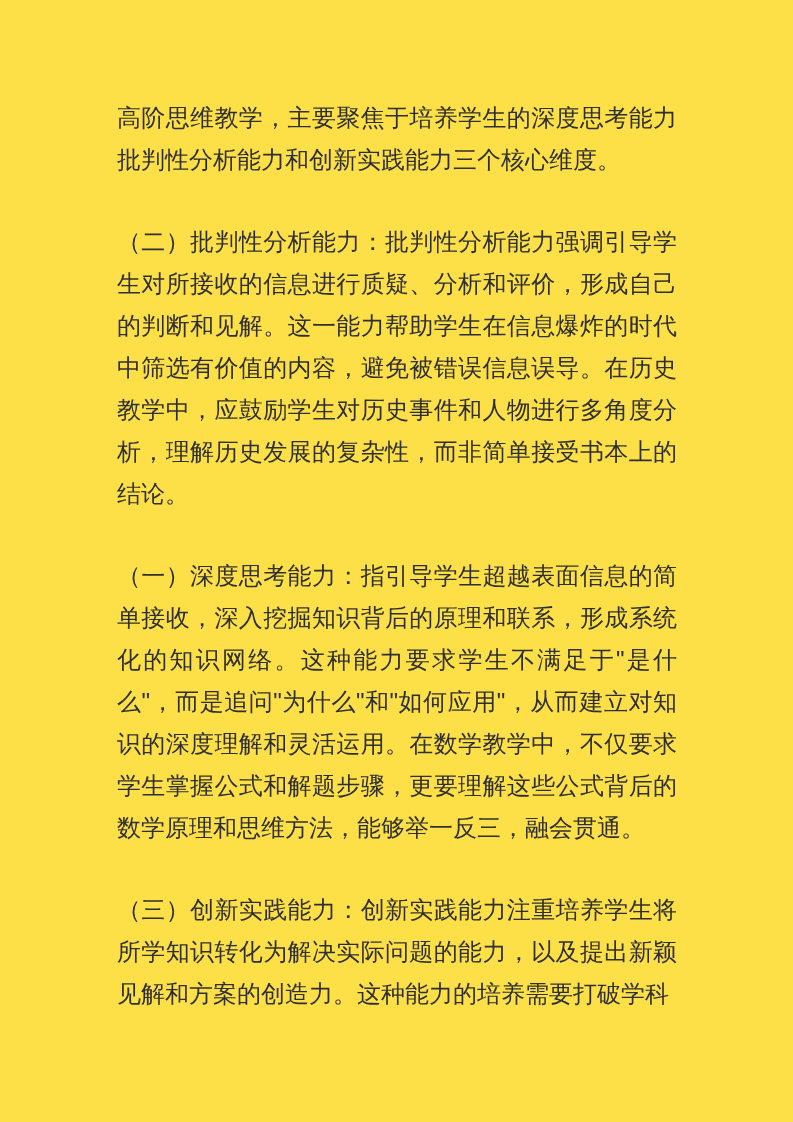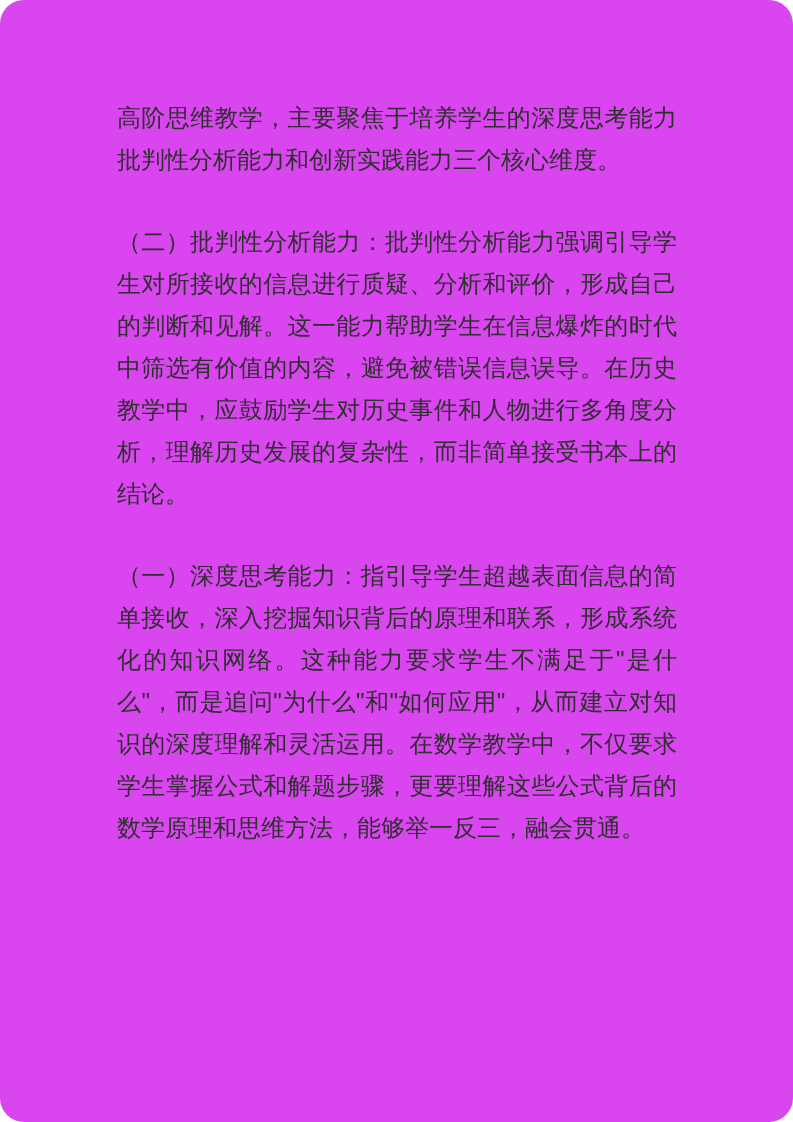--- a/index.html
+++ b/index.html
@@ -10,22 +10,21 @@
     width: 793px;
     height: 1122px;
     background: #ffffff;
     overflow: hidden;
     position: relative;
     font-family: "Liberation Sans", sans-serif;
   }
   .page {
     position: absolute;
     inset: 0;
-    background: #d946ef;
-    border-radius: 24px;
+    background: #fde047;
   }
   .doc-body {
     position: absolute;
     left: 117px;
     top: 97px;
     width: 560px;
     color: #2f2f2f;
     font-size: 24px;
     line-height: 42px;
     text-align: justify;
@@ -41,14 +40,15 @@
   }
 </style>
 </head>
 <body>
 
 <main class="page">
   <article class="doc-body">
     <p>高阶思维教学，主要聚焦于培养学生的深度思考能力批判性分析能力和创新实践能力三个核心维度。</p>
     <p>（二）批判性分析能力：批判性分析能力强调引导学生对所接收的信息进行质疑、分析和评价，形成自己的判断和见解。这一能力帮助学生在信息爆炸的时代中筛选有价值的内容，避免被错误信息误导。在历史教学中，应鼓励学生对历史事件和人物进行多角度分析，理解历史发展的复杂性，而非简单接受书本上的结论。</p>
     <p>（一）深度思考能力：指引导学生超越表面信息的简单接收，深入挖掘知识背后的原理和联系，形成系统化的知识网络。这种能力要求学生不满足于"是什么"，而是追问"为什么"和"如何应用"，从而建立对知识的深度理解和灵活运用。在数学教学中，不仅要求学生掌握公式和解题步骤，更要理解这些公式背后的数学原理和思维方法，能够举一反三，融会贯通。</p>
+    <p>（三）创新实践能力：创新实践能力注重培养学生将所学知识转化为解决实际问题的能力，以及提出新颖见解和方案的创造力。这种能力的培养需要打破学科</p>
   </article>
 </main>
 
 </body></html>

